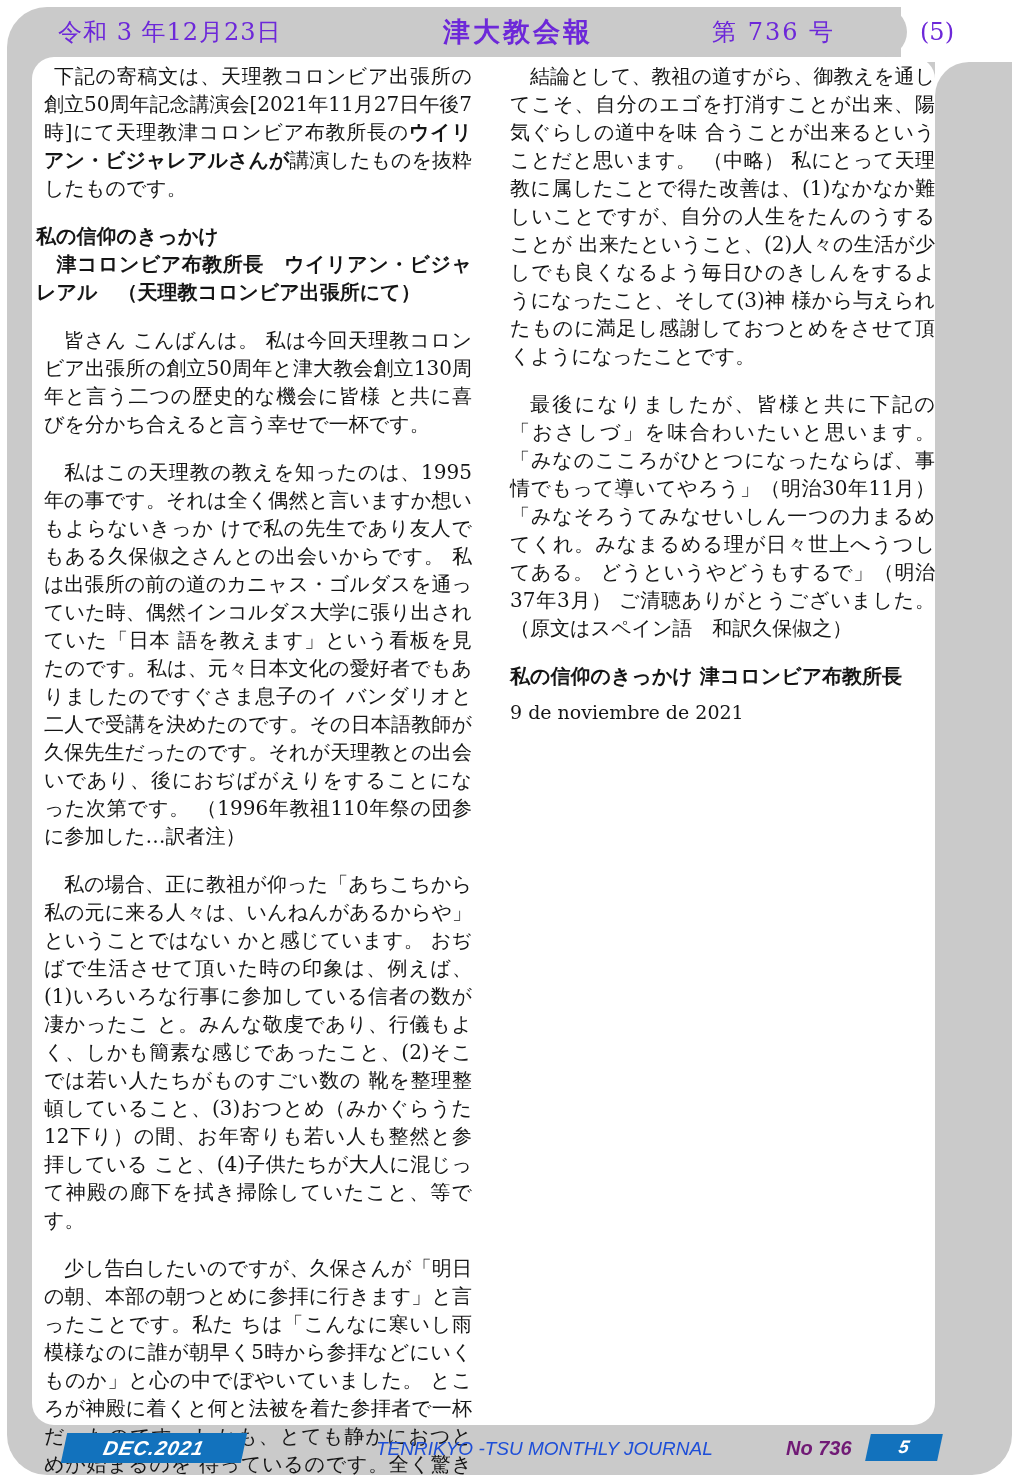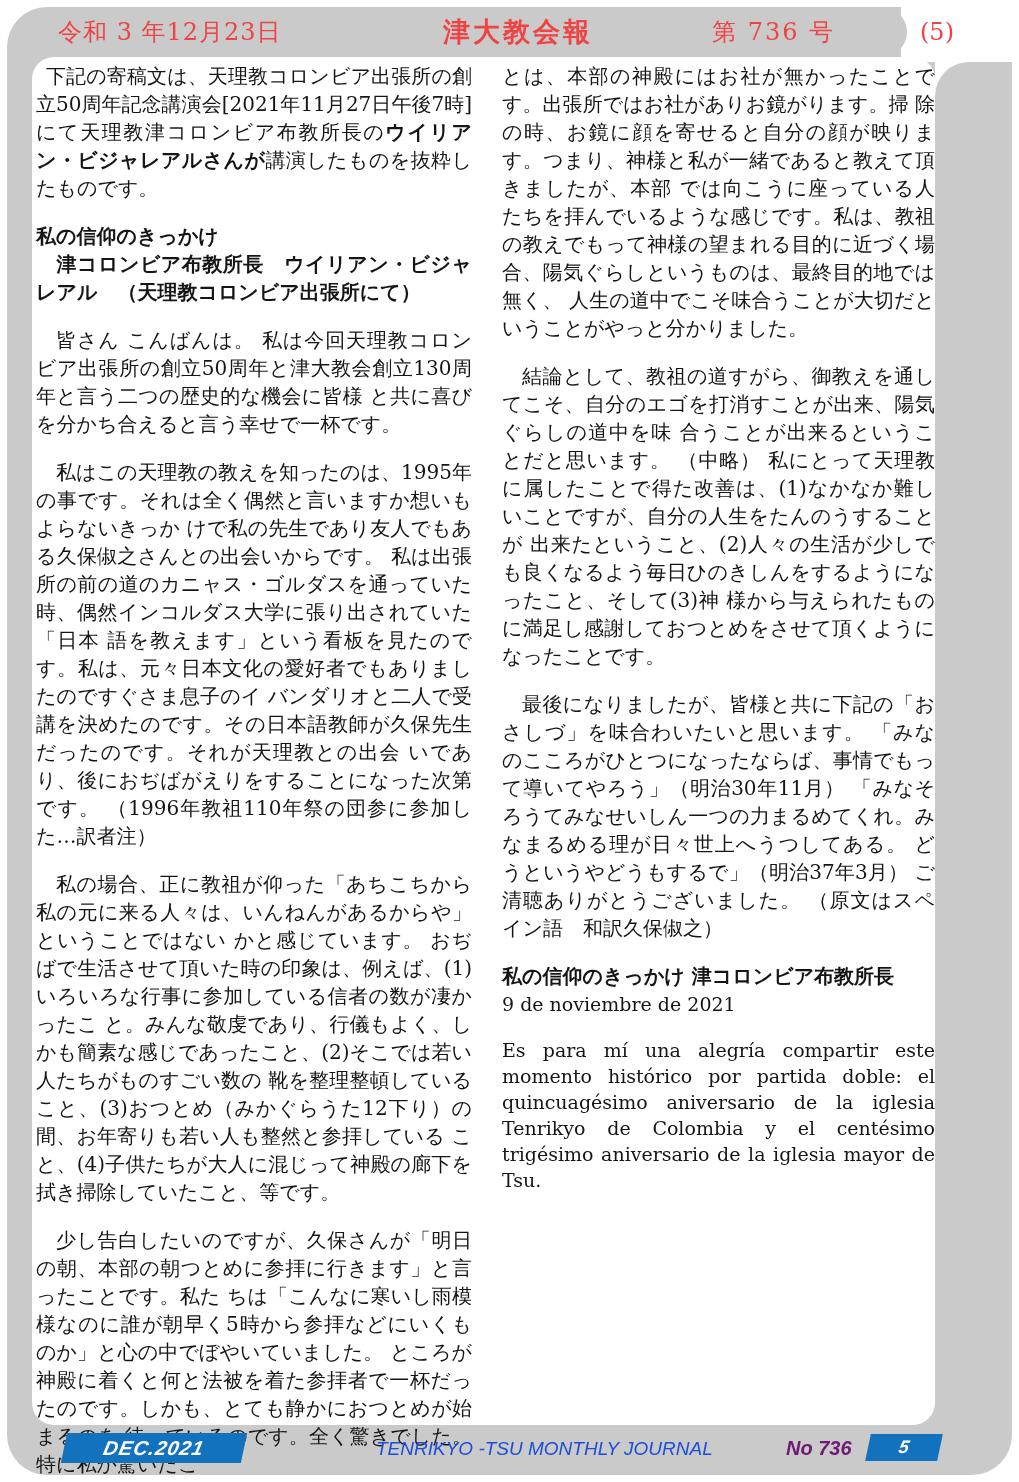--- a/index.html
+++ b/index.html
@@ -15,37 +15,37 @@
   .content-white { position:absolute; left:32px; top:57px; width:903px; height:1368px;
          background:#ffffff; border-radius:22px; }
   .tr-white { position:absolute; left:901px; top:0; width:118px; height:62px; background:#ffffff; }
   .header-cap { position:absolute; left:855px; top:7px; width:52px; height:50px;
          background:#cacaca; border-radius:0 25px 25px 0; }
   .strip-corner-white { position:absolute; left:935px; top:62px; width:34px; height:34px; background:#ffffff; }
   .strip-corner-gray  { position:absolute; left:935px; top:62px; width:34px; height:34px;
          background:#cacaca; border-radius:34px 0 0 0; }
 
   
-  .h-text { position:absolute; top:7px; height:40px; line-height:50px; color:#ef4444; white-space:nowrap; }
+  .h-text { position:absolute; top:7px; height:40px; line-height:50px; color:#6d28d9; white-space:nowrap; }
   .h-date  { left:58px;  font-size:24px; letter-spacing:1px; }
   .h-title { left:443px; font-size:27px; font-weight:bold; letter-spacing:3px; }
   .h-issue { left:712px; font-size:24px; letter-spacing:2px; }
   .h-page  { left:920px; font-size:24px; }
 
   
   .col { position:absolute; top:62px; font-size:20px; line-height:28px; color:#151515;
          text-align:justify; text-justify:inter-ideograph; }
   .col-left  { left:36px;  width:436px; }
   .col-right { left:502px; width:433px; }
-  .col p { margin:0 0 20px 0; text-indent:1em; }
+  .col p { margin:0 0 20px 8px; text-indent:1em; }
   .col p.half-indent { text-indent:0.5em; }
   .col p.no-indent   { text-indent:0; }
   .jp-heading { font-weight:bold; margin:0 0 20px 0; }
   .jp-heading div { text-indent:0; }
-  .es-heading { font-weight:bold; margin:0; line-height:29px; }
+  .es-heading { font-weight:bold; margin:8px; line-height:29px; }
   .es-date { font-size:19px; line-height:26px; margin:22px 0 24px 0; text-indent:0; }
   .es-para { font-size:19px; line-height:26px; text-align:justify; text-indent:0; margin:0; }
   .b { font-weight:bold; }
 
   
   .f-badge { position:absolute; background:#1272bd; color:#ffffff;
              font-family:"Liberation Sans", sans-serif; font-style:italic; font-weight:bold;
              text-align:center; transform:skewX(-12deg); }
   .f-badge-date { left:64px; top:1433px; width:180px; height:30px; line-height:30px;
                   font-size:20px; letter-spacing:1px; }
@@ -76,26 +76,24 @@
     <div>私の信仰のきっかけ</div>
     <div>　津コロンビア布教所長　ウイリアン・ビジャレアル　（天理教コロンビア出張所にて）</div>
   </div>
   <p>皆さん こんばんは。 私は今回天理教コロンビア出張所の創立50周年と津大教会創立130周年と言う二つの歴史的な機会に皆様 と共に喜びを分かち合えると言う幸せで一杯です。</p>
   <p>私はこの天理教の教えを知ったのは、1995年の事です。それは全く偶然と言いますか想いもよらないきっか けで私の先生であり友人でもある久保俶之さんとの出会いからです。 私は出張所の前の道のカニャス・ゴルダスを通っていた時、偶然インコルダス大学に張り出されていた「日本 語を教えます」という看板を見たのです。私は、元々日本文化の愛好者でもありましたのですぐさま息子のイ バンダリオと二人で受講を決めたのです。その日本語教師が久保先生だったのです。それが天理教との出会 いであり、後におぢばがえりをすることになった次第です。 （1996年教祖110年祭の団参に参加した…訳者注）</p>
   <p>私の場合、正に教祖が仰った「あちこちから私の元に来る人々は、いんねんがあるからや」ということではない かと感じています。 おぢばで生活させて頂いた時の印象は、例えば、(1)いろいろな行事に参加している信者の数が凄かったこ と。みんな敬虔であり、行儀もよく、しかも簡素な感じであったこと、(2)そこでは若い人たちがものすごい数の 靴を整理整頓していること、(3)おつとめ（みかぐらうた12下り）の間、お年寄りも若い人も整然と参拝している こと、(4)子供たちが大人に混じって神殿の廊下を拭き掃除していたこと、等です。</p>
   <p>少し告白したいのですが、久保さんが「明日の朝、本部の朝つとめに参拝に行きます」と言ったことです。私た ちは「こんなに寒いし雨模様なのに誰が朝早く5時から参拝などにいくものか」と心の中でぼやいていました。 ところが神殿に着くと何と法被を着た参拝者で一杯だったのです。しかも、とても静かにおつとめが始まるのを 待っているのです。全く驚きでした。 特に私が驚いたこ</p>
 </div>
 
 <div class="col col-right">
-  <p class="no-indent">とは、本部の神殿にはお社が無かったことです。出張所ではお社がありお鏡がります。掃 除の時、お鏡に顔を寄せると自分の顔が映ります。つまり、神様と私が一緒であると教えて頂きましたが、本部 では向こうに座っている人たちを拝んでいるような感じです。私は、教祖の教えでもって神様の望まれる目的に近づく場合、陽気ぐらしというものは、最終目的地では無く、 人生の道中でこそ味合うことが大切だということがやっと分かりました。</p>
   <p>結論として、教祖の道すがら、御教えを通してこそ、自分のエゴを打消すことが出来、陽気ぐらしの道中を味 合うことが出来るということだと思います。 （中略） 私にとって天理教に属したことで得た改善は、(1)なかなか難しいことですが、自分の人生をたんのうすることが 出来たということ、(2)人々の生活が少しでも良くなるよう毎日ひのきしんをするようになったこと、そして(3)神 様から与えられたものに満足し感謝しておつとめをさせて頂くようになったことです。</p>
   <p>最後になりましたが、皆様と共に下記の「おさしづ」を味合わいたいと思います。 「みなのこころがひとつになったならば、事情でもって導いてやろう」（明治30年11月） 「みなそろうてみなせいしん一つの力まるめてくれ。みなまるめる理が日々世上へうつしてある。 どうというやどうもするで」（明治37年3月） ご清聴ありがとうございました。 （原文はスペイン語　和訳久保俶之）</p>
   <div class="es-heading">
     <div>私の信仰のきっかけ 津コロンビア布教所長</div>
   </div>
   <p class="es-date no-indent">9 de noviembre de 2021</p>
-  <p class="es-para no-indent">Es para mí una alegría compartir este momento histórico por partida doble: el quincuagésimo aniversario de la iglesia Tenrikyo de Colombia y el centésimo trigésimo aniversario de la iglesia mayor de Tsu.</p>
 </div>
 
 <div class="f-badge f-badge-date">DEC.2021</div>
 <div class="f-journal">TENRIKYO -TSU MONTHLY JOURNAL</div>
 <div class="f-issue">No 736</div>
 <div class="f-badge f-badge-page">5</div>
 
 </body></html>

